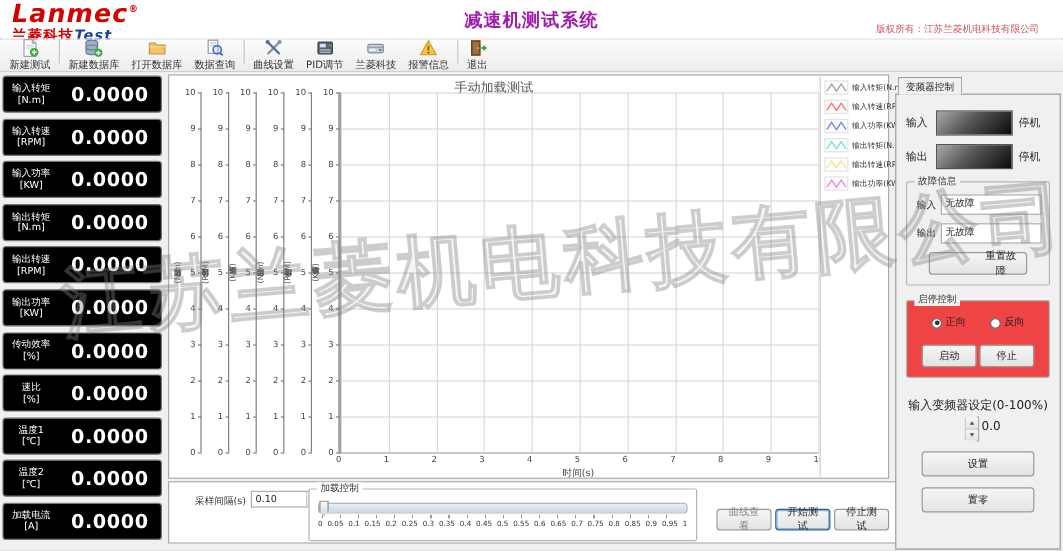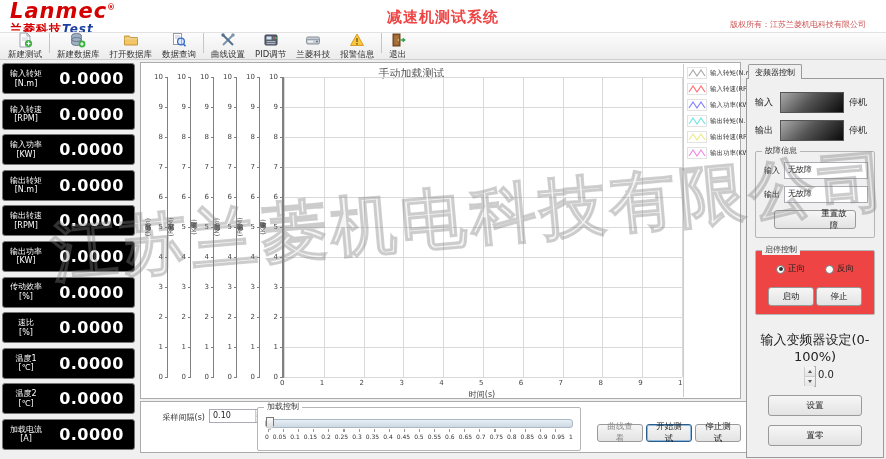--- a/index.html
+++ b/index.html
@@ -7,21 +7,21 @@
   #app{position:relative;width:886px;height:459px;background:#fff;overflow:hidden;box-shadow:inset 0 0 0 1px #b9b9b9;}
 
   
   .header{position:absolute;top:0;left:0;right:0;height:32px;background:#fff;}
   .logo{position:absolute;left:10px;top:1px;line-height:1;}
   .logo-main{font-size:21px;font-weight:bold;font-style:italic;color:#d40000;letter-spacing:1px;}
   .logo-reg{font-size:8px;vertical-align:super;color:#d40000;font-style:normal;}
   .logo-sub{font-size:12px;font-weight:bold;letter-spacing:1px;margin-top:1px;}
   .logo-sub .cn{color:#d40000;}
   .logo-sub .en{color:#1a3fa0;font-style:italic;}
-  .app-title{position:absolute;left:0;right:0;top:8px;text-align:center;font-size:15px;font-weight:bold;color:#ef4444;letter-spacing:1px;}
+  .app-title{position:absolute;left:0;right:0;top:8px;text-align:center;font-size:15px;font-weight:bold;color:#a21caf;letter-spacing:1px;}
   .copyright{position:absolute;right:20px;top:19px;font-size:8px;color:#cc5555;}
 
   
   .toolbar{position:absolute;top:32px;left:0;right:0;height:28px;background:linear-gradient(#fcfcfc,#ececec);border-top:1px solid #e2e2e2;border-bottom:1px solid #cfcfcf;display:flex;padding-left:3px;box-sizing:border-box;}
   .tool-btn{display:flex;flex-direction:column;align-items:center;justify-content:center;gap:1px;height:26px;padding:0 5px;font-size:8.5px;color:#333;cursor:default;}
   .tool-btn svg{display:block;}
   .tool-sep{width:1px;height:20px;background:#c6c6c6;margin:0 2px;}
 
   
   .content{position:absolute;top:60px;left:0;right:0;bottom:0;background:#f0f0f0;}
@@ -93,21 +93,21 @@
   .center-btn{margin:2px auto 1px;width:82px;height:19px;padding-left:44px;}
   .run-group{margin-top:12px;padding:12px 6px 8px;background:#ef4444;}
   .run-group .groupbox-title{background:#f0f0f0;}
   .radio-row{display:flex;justify-content:center;gap:20px;font-size:8.5px;color:#222;margin-bottom:12px;}
   .radio-opt{display:flex;align-items:center;gap:3px;}
   .radio{width:9px;height:9px;border:1px solid #707070;border-radius:50%;background:#fff;position:relative;box-sizing:border-box;}
   .radio.checked::after{content:"";position:absolute;inset:1.5px;border-radius:50%;background:#333;}
   .run-btn-row{display:flex;justify-content:space-between;padding:0 6px;}
   .run-btn-row .btn{width:46px;height:19px;}
   .setpoint{margin-top:16px;text-align:center;}
-  .setpoint-label{font-size:13px;color:#222;margin-bottom:3px;}
+  .setpoint-label{font-size:10px;color:#222;margin-bottom:3px;}
   .setpoint .spin{margin:0 auto;width:94px;height:17px;}
   .wide-btn{margin:9px auto 0;width:94px;height:21px;}
 
   
   .watermark{position:absolute;left:0px;top:172px;width:940px;text-align:center;font-size:66px;font-weight:bold;white-space:nowrap;letter-spacing:4px;transform:rotate(-5deg);transform-origin:center;color:rgba(130,130,130,0.08);-webkit-text-stroke:1px rgba(130,130,130,0.35);pointer-events:none;z-index:40;}
 </style>
 </head>
 <body>
 
 <div id="app">

